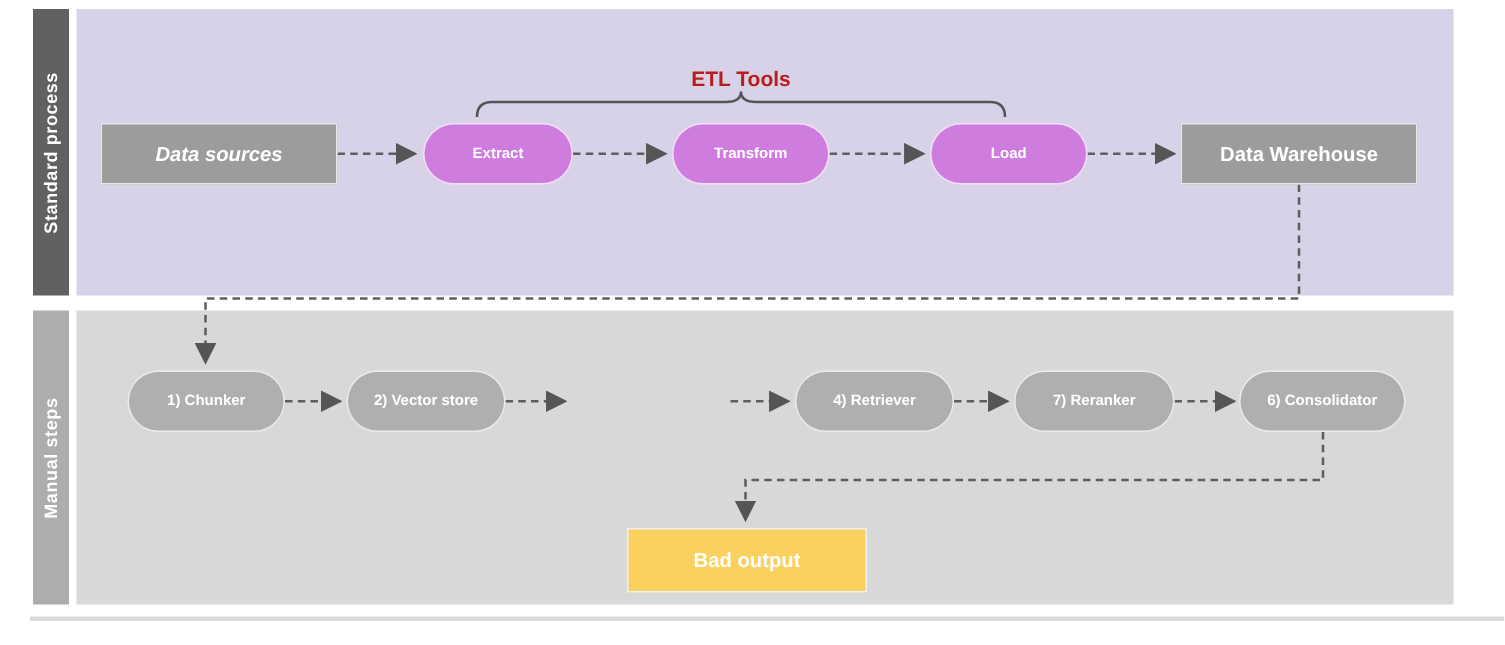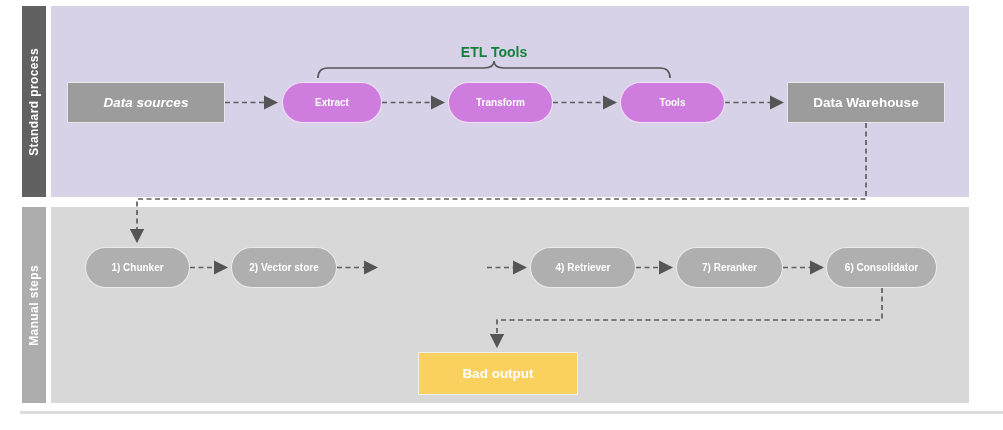--- a/index.html
+++ b/index.html
@@ -45,21 +45,21 @@
     font-size:10px;padding:0 6px;
   }
   .pill-purple{background:#ce7dde;}
   .pill-gray{background:#afafaf;}
   .rect-yellow{
     background:#fad05e;border:1px solid #f0f0f0;
     height:43px;font-size:13.5px;
   }
   .group-label{
     position:absolute;left:424px;top:44px;width:140px;
-    text-align:center;color:#15803d;font-weight:bold;font-size:14px;
+    text-align:center;color:#b91c1c;font-weight:bold;font-size:14px;
   }
   .divider{
     position:absolute;left:20px;top:411px;width:983px;height:3px;
     background:#dcdcdc;
   }
 </style>
 </head>
 <body>
 
 <div class="page">
@@ -94,21 +94,21 @@
       <path d="M882,288 L882,320 L497,320 L497,346" marker-end="url(#arrow)"></path>
     </g>
     <path d="M318,78 Q318,68 328,68 L484,68 Q494,68 494,61 Q494,68 504,68 L660,68 Q670,68 670,78" stroke="#555555" stroke-width="1.7" fill="none"></path>
   </svg>
 
   <div class="group-label">ETL Tools</div>
 
   <div class="node rect-gray" style="left:67px;top:82px;width:158px;font-style:italic;">Data sources</div>
   <div class="node pill pill-purple" style="left:282px;top:82px;width:100px;">Extract</div>
   <div class="node pill pill-purple" style="left:448px;top:82px;width:105px;">Transform</div>
-  <div class="node pill pill-purple" style="left:620px;top:82px;width:105px;">Tools</div>
+  <div class="node pill pill-purple" style="left:620px;top:82px;width:105px;">Load</div>
   <div class="node rect-gray" style="left:787px;top:82px;width:158px;">Data Warehouse</div>
 
   <div class="node pill pill-gray" style="left:85px;top:247px;width:105px;">1) Chunker</div>
   <div class="node pill pill-gray" style="left:231px;top:247px;width:106px;">2) Vector store</div>
   <div class="node pill pill-gray" style="left:530px;top:247px;width:106px;">4) Retriever</div>
   <div class="node pill pill-gray" style="left:676px;top:247px;width:107px;">7) Reranker</div>
   <div class="node pill pill-gray" style="left:826px;top:247px;width:111px;">6) Consolidator</div>
 
   <div class="node rect-yellow" style="left:418px;top:352px;width:160px;">Bad output</div>
 

